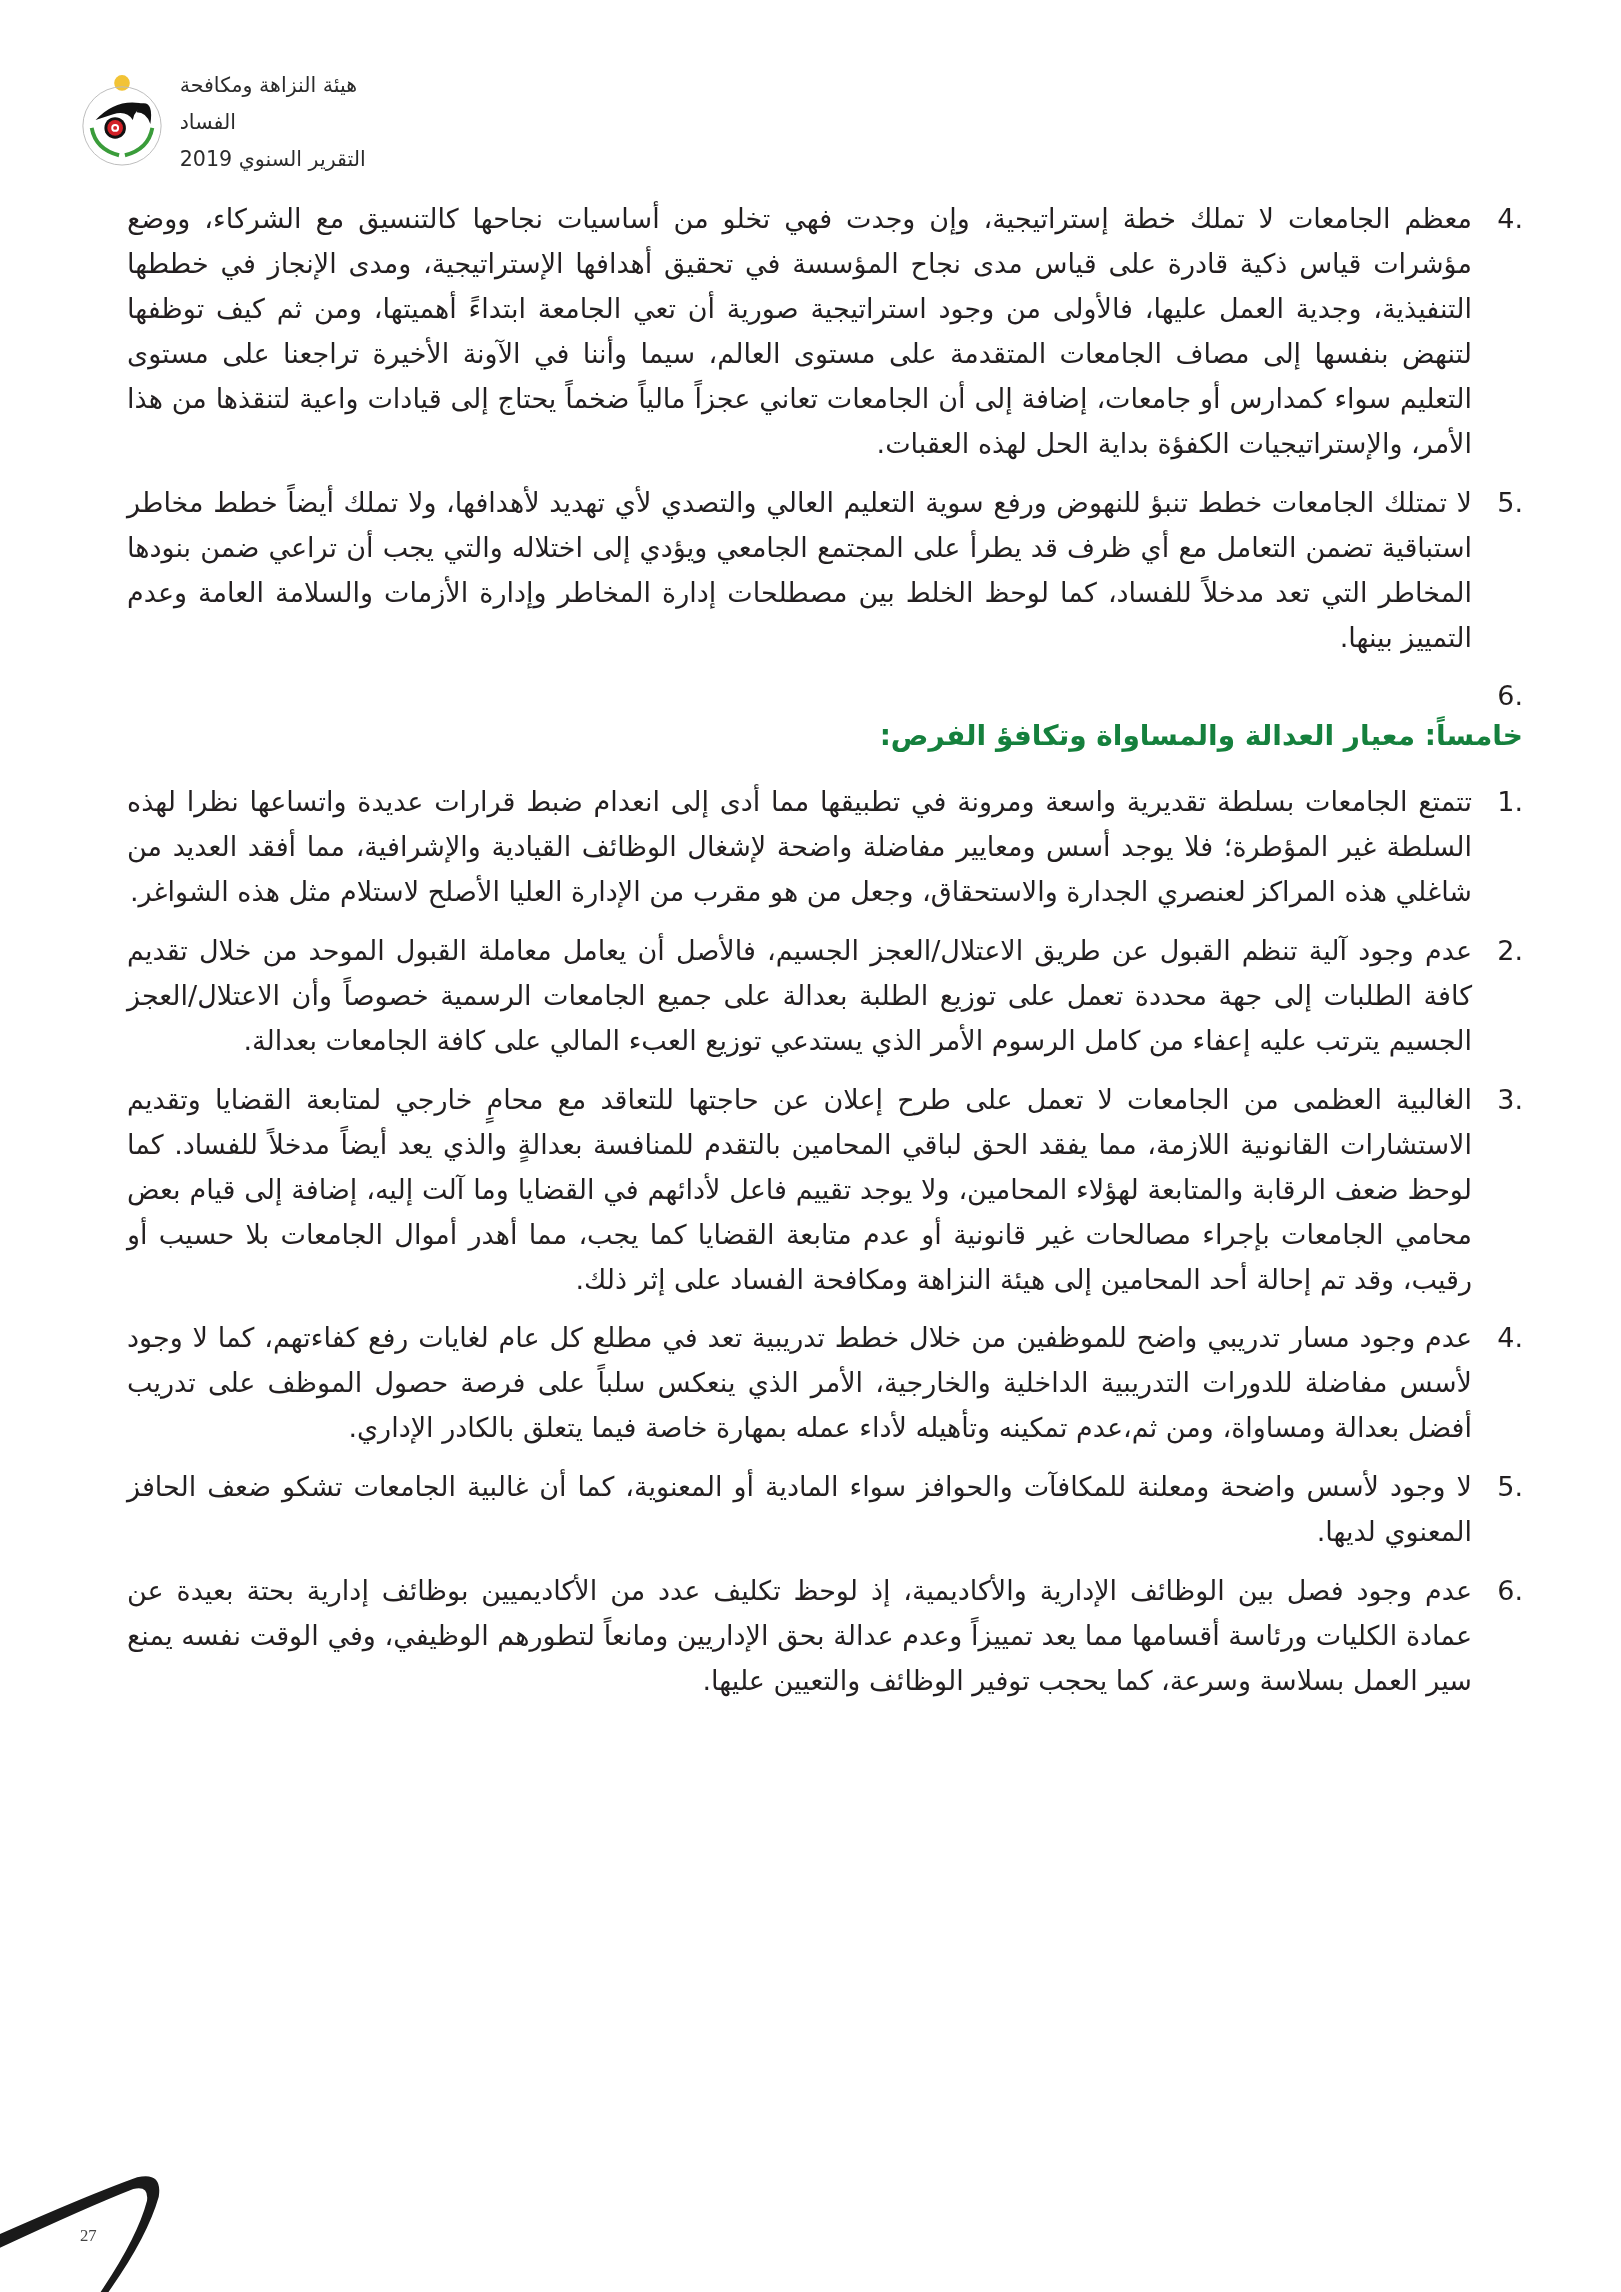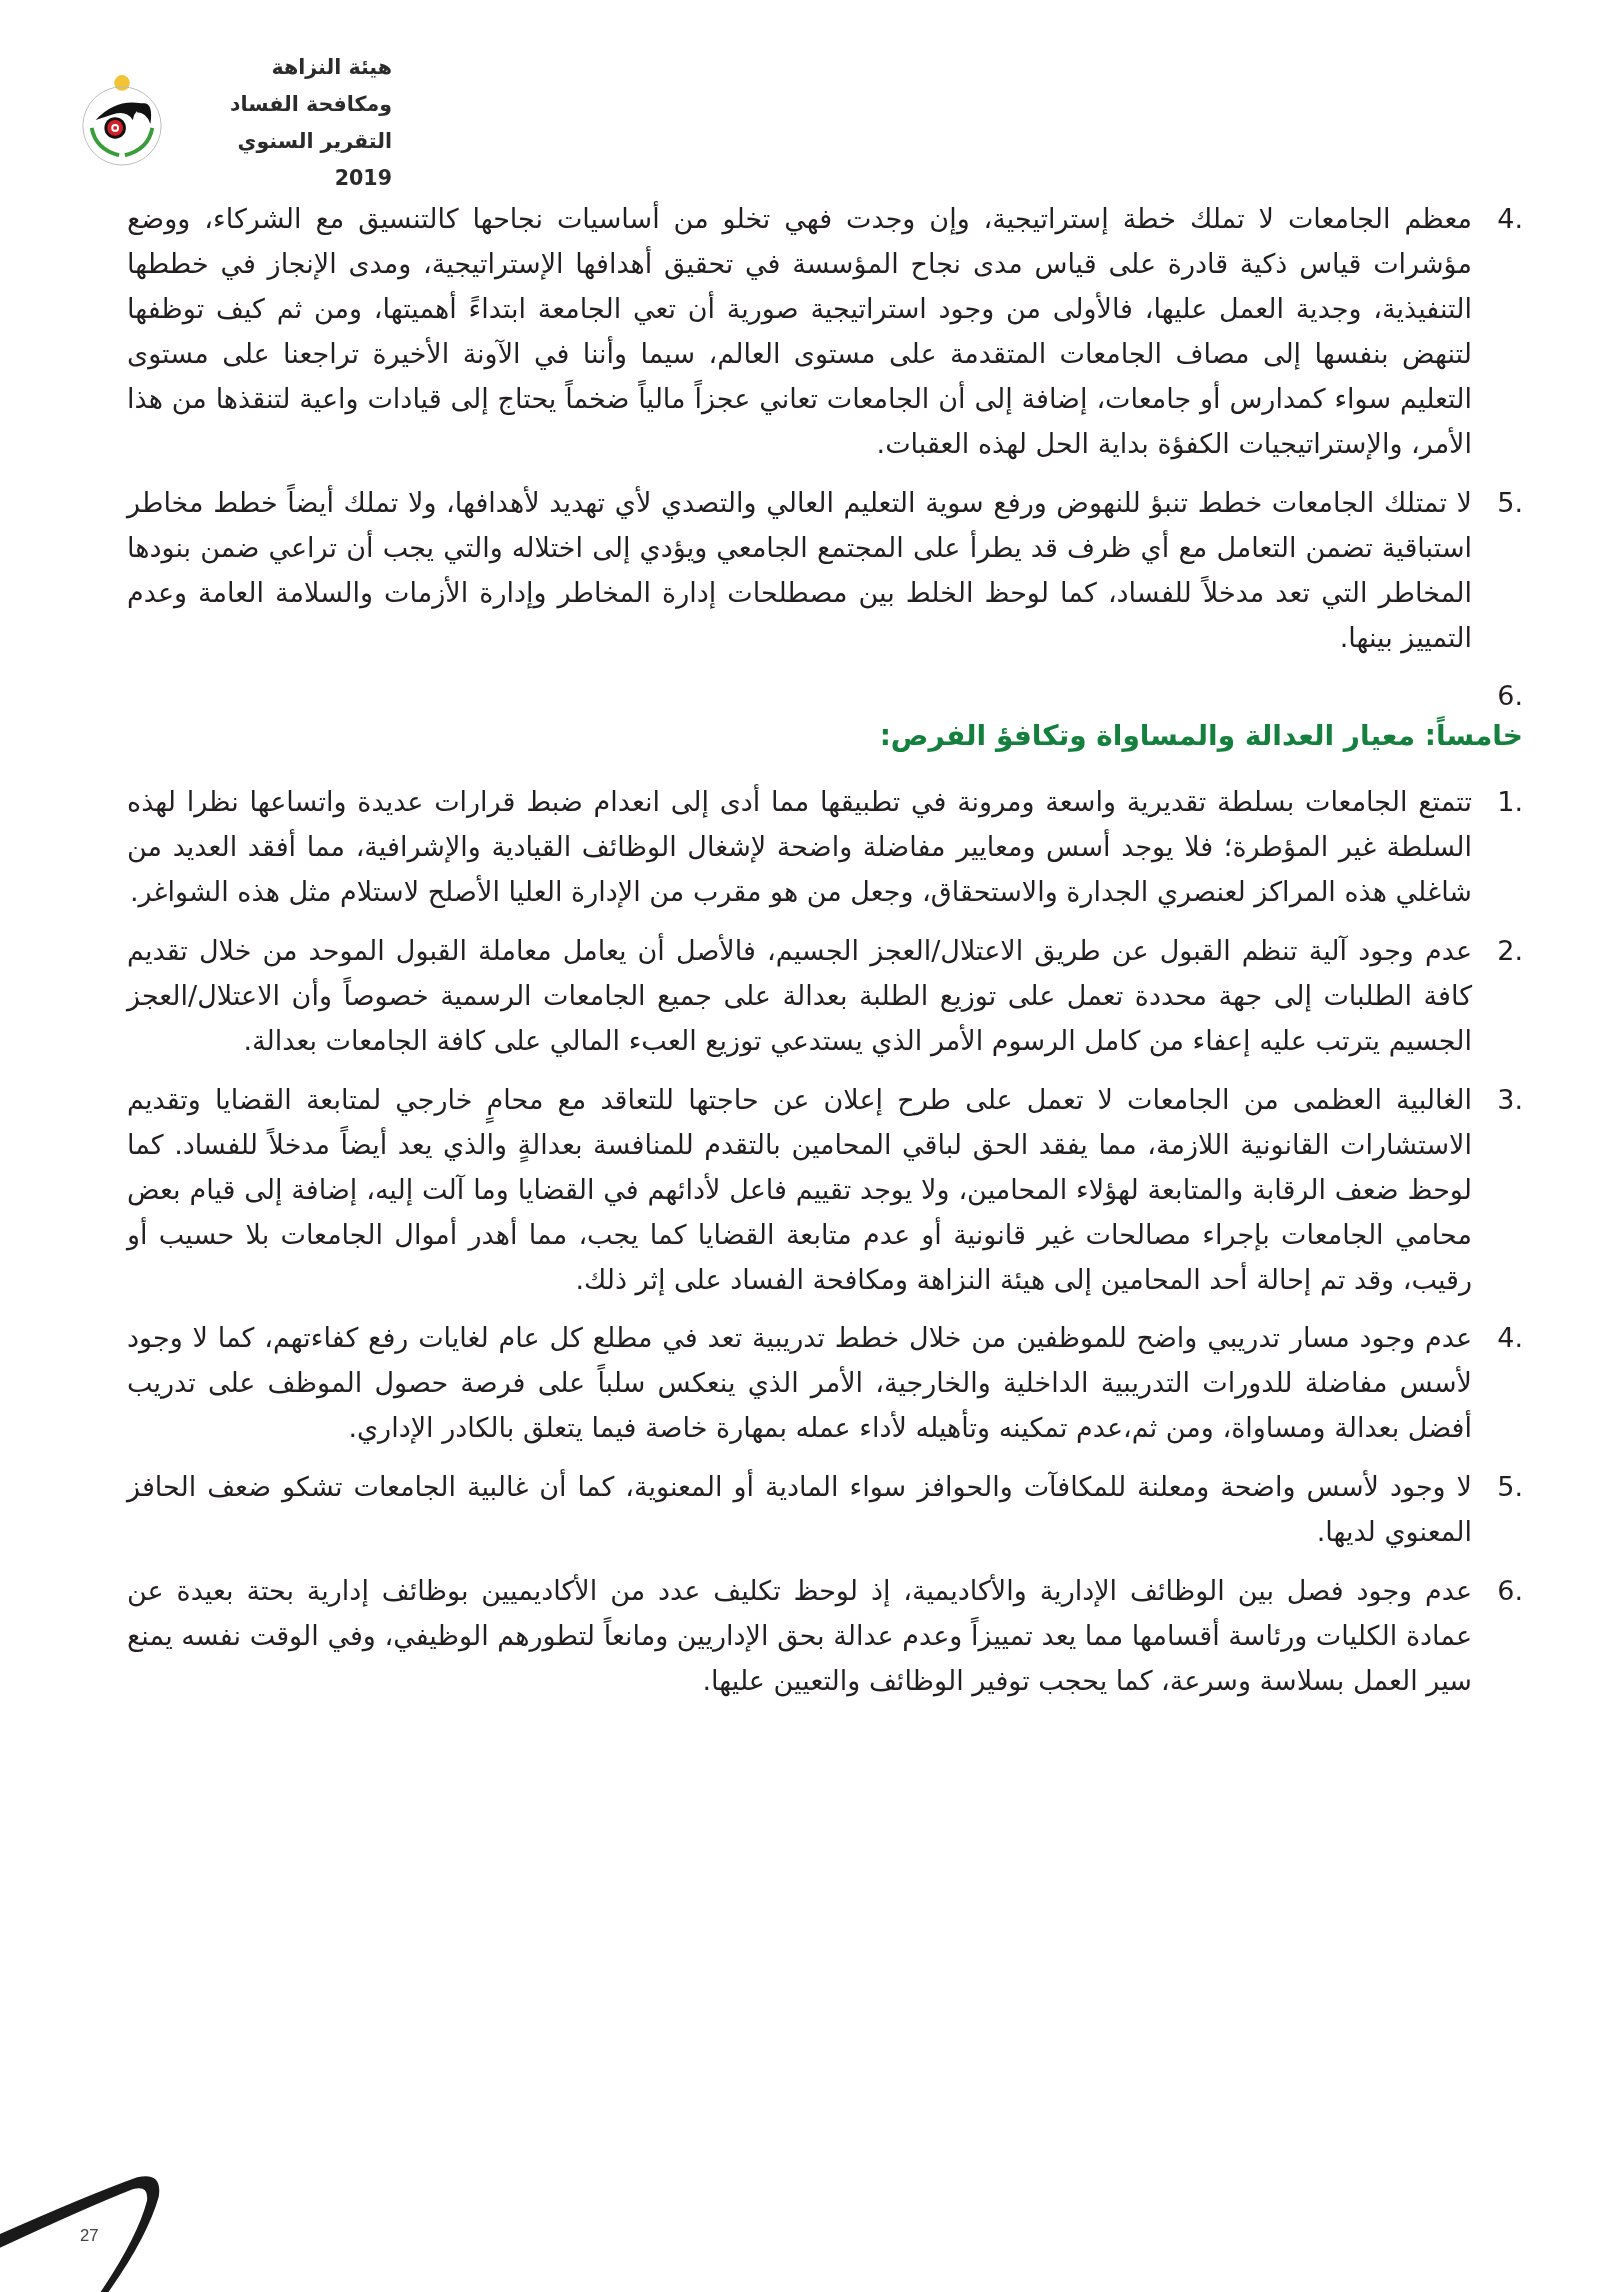--- a/index.html
+++ b/index.html
@@ -7,22 +7,22 @@
     width: 1621px; height: 2293px; position: relative; overflow: hidden;
     background: #ffffff; color: #231f20;
     font-family: "DejaVu Sans", sans-serif;
   }
   .header {
     position: absolute; left: 78px; top: 59px; width: 314px; height: 127px;
     direction: ltr; display: flex; align-items: center;
   }
   .logo { width: 88px; height: 108px; flex: none; }
   .org-titles {
-    direction: rtl; text-align: right; margin-left: 13.7px;
-    font-weight: bold; color: #2b2b2b; font-size: 20.6px; line-height: 37px;
+    direction: rtl; text-align: left; margin-left: 13.7px;
+    font-weight: normal; color: #2b2b2b; font-size: 20.6px; line-height: 37px;
   }
   .content {
     position: absolute; left: 127px; right: 98px; top: 196px;
     font-size: 27px; line-height: 45px; color: #231f20;
   }
   ol.items { list-style: none; margin: 0; padding: 0; }
   ol.items li {
     position: relative; padding-right: 51px; margin-bottom: 13.7px;
     text-align: justify; text-align-last: right;
   }
@@ -30,21 +30,21 @@
     position: absolute; right: 0; top: 0; width: 45px; text-align: left;
     direction: ltr;
   }
   .section-heading {
     color: #15803d; font-weight: bold; font-size: 28px;
     margin: 53px 0 21.6px 0; line-height: 45px;
   }
   .swoosh { position: absolute; left: 0; bottom: 0; width: 196px; height: 157px; }
   .page-number {
     position: absolute; left: 80px; top: 2226px; font-size: 16.7px; color: #444;
-    font-family: Liberation Sans, sans-serif; direction: ltr;
+    font-family: Liberation Serif, serif; direction: ltr;
   }
 </style>
 </head>
 <body>
 
 <div class="header">
   <svg class="logo" viewBox="0 0 90 110">
     <circle cx="45" cy="14" r="8" fill="#f2c335"></circle>
     <circle cx="45" cy="58" r="40" fill="none" stroke="#bbb" stroke-width="1"></circle>
     <path d="M18 52 Q40 28 70 36 Q58 40 56 52 Q50 42 36 46 Z" fill="#111"></path>

